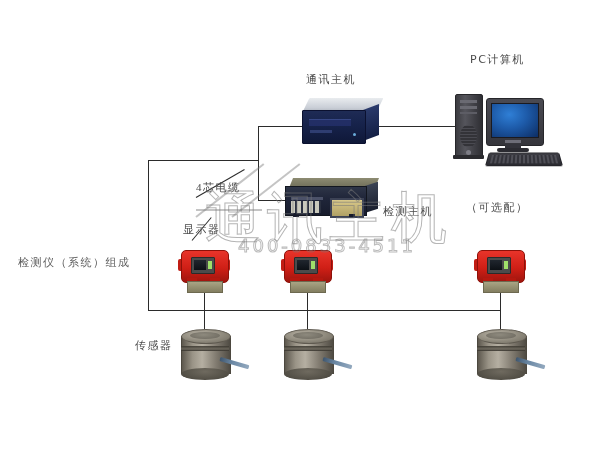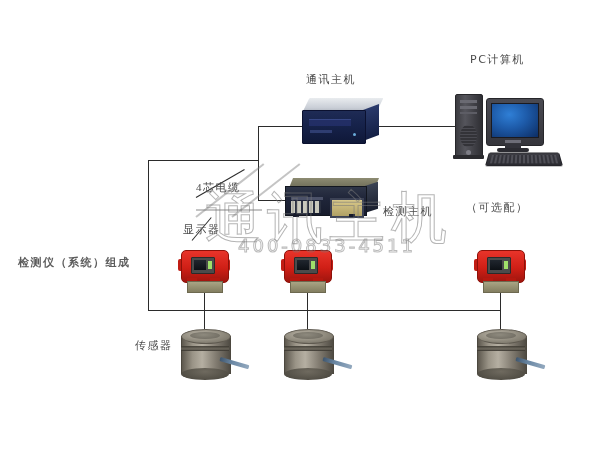--- a/index.html
+++ b/index.html
@@ -298,21 +298,21 @@
       <div class="screen"></div>
     </div>
     <div class="foot1"></div>
     <div class="foot2"></div>
   </div>
   <div class="lbl" style="left:383px;top:204px;font-family:Liberation Mono, monospace;">检测主机</div>
 
   <div class="lbl" style="left:196px;top:180px;font-family:Liberation Serif, serif;">4芯电缆</div>
   <div class="lbl" style="left:183px;top:222px;">显示器</div>
 
-  <div class="lbl dim" style="left:18px;top:255px;font-weight:bold;">检测仪（系统）组成</div>
+  <div class="lbl dim" style="left:18px;top:255px;">检测仪（系统）组成</div>
 
   <div class="disp" style="left:181px;top:250px;">
     <div class="tab-l"></div>
     <div class="tab-r"></div>
     <div class="body">
       <div class="bezel">
         <div class="lcd"></div>
         <div class="lamp"></div>
       </div>
     </div>

